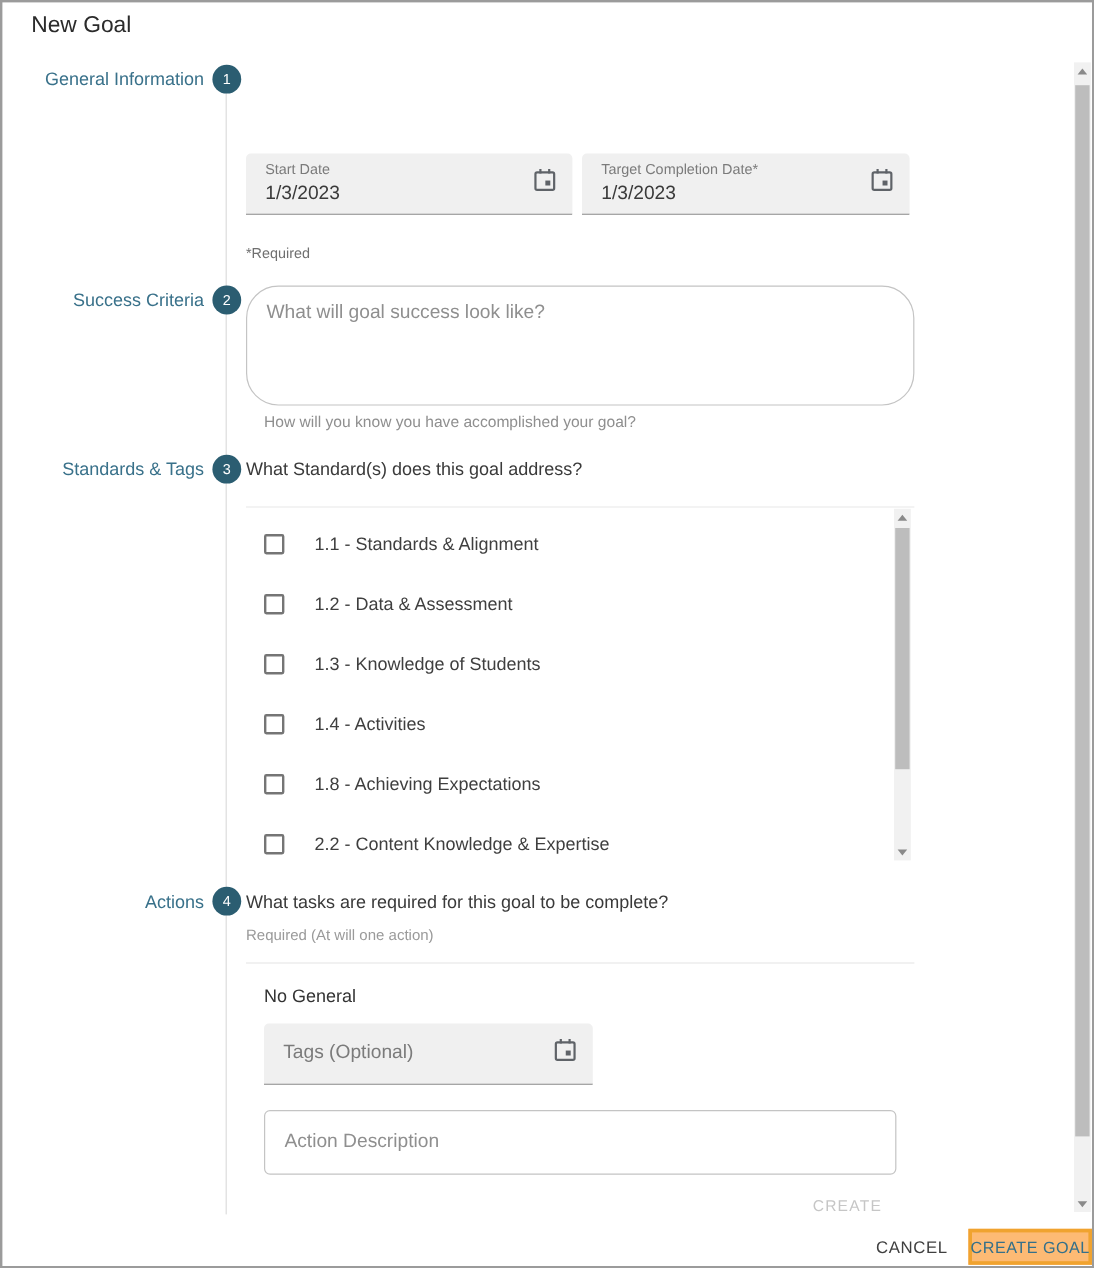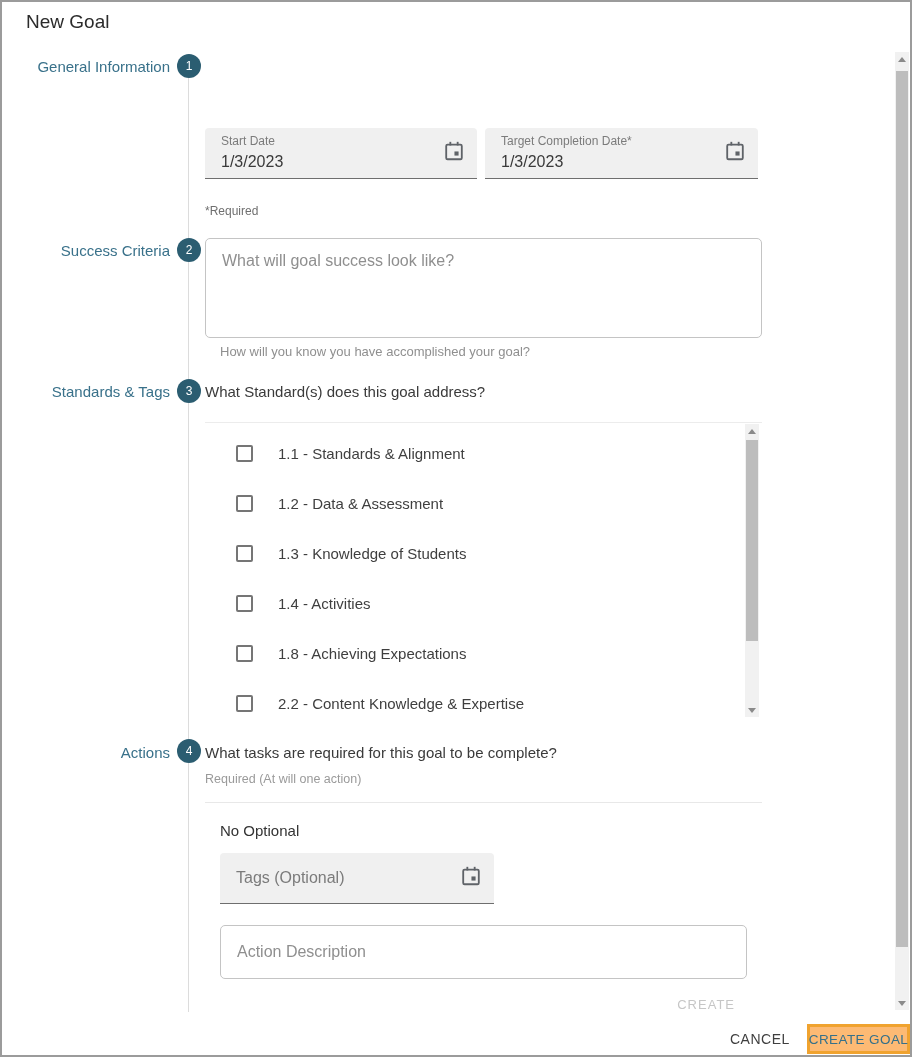--- a/index.html
+++ b/index.html
@@ -27,21 +27,21 @@
   .date-label { font-size:12px; color:#7b7b7b; }
   .date-value { font-size:16px; color:#3a3a3a; }
   .date-placeholder-only { font-size:16px; color:#7b7b7b; align-self:center; }
   .cal-icon { align-self:center; }
 
   .small-note { position:absolute; font-size:12px; color:#6f6f6f; }
   .helper { position:absolute; font-size:13px; color:#8f8f8f; }
   .question { position:absolute; font-size:15px; color:#3a3a3a; }
 
   .std-list { position:absolute; left:203px; top:420px; width:557px; height:295px; border-top:1px solid #ececec; background:#fff; }
-  .std-row { position:absolute; left:31px; display:flex; align-items:flex-start; gap:25px; cursor:pointer; }
+  .std-row { position:absolute; left:15px; display:flex; align-items:flex-start; gap:25px; cursor:pointer; }
   .checkbox { width:17px; height:17px; border:2px solid #757575; border-radius:2px; background:#fff; flex:none; }
   .std-label { font-size:15px; color:#3f3f3f; white-space:nowrap; }
 
   .scrollbar { position:absolute; width:14px; background:#f1f1f1; }
   .sb-arrow { position:absolute; left:0; width:14px; height:14px; display:flex; align-items:center; justify-content:center; }
   .tri-up { width:0; height:0; border-left:4px solid transparent; border-right:4px solid transparent; border-bottom:5px solid #8a8a8a; }
   .tri-down { width:0; height:0; border-left:4px solid transparent; border-right:4px solid transparent; border-top:5px solid #8a8a8a; }
   .sb-thumb { position:absolute; left:1px; width:12px; background:#bdbdbd; }
 
   .h-divider { position:absolute; height:1px; background:#e8e8e8; }
@@ -103,21 +103,21 @@
         <rect x="3.5" y="5" width="17" height="16" rx="1.5"></rect>
         <line x1="8" y1="2" x2="8" y2="6"></line>
           <line x1="16" y1="2" x2="16" y2="6"></line>
         <rect x="12.5" y="12.5" width="4.5" height="4.5" fill="#5f6368" stroke="none"></rect>
       </svg>
     </span>
   </div>
 
   <div class="small-note" style="left:203px; top:202px;">*Required</div>
 
-  <div class="text-box" style="left:203px; top:236px; width:557px; height:100px;">
+  <div class="text-box" style="left:203px; top:236px; width:557px; height:100px;border-radius:27px;">
     <textarea placeholder="What will goal success look like?" style=""></textarea>
   </div>
   <div class="helper" style="left:218px; top:342px;">How will you know you have accomplished your goal?</div>
 
   <div class="question" style="left:203px; top:381px;">What Standard(s) does this goal address?</div>
 
   <div class="std-list">
     <div class="std-row" style="top:22px">
       <span class="checkbox"></span>
       <span class="std-label">1.1 - Standards &amp; Alignment</span>
@@ -151,21 +151,21 @@
       <div class="sb-arrow" style="bottom:0;">
           <div class="tri-down"></div>
         </div>
     </div>
   </div>
 
   <div class="question" style="left:203px; top:742px;">What tasks are required for this goal to be complete?</div>
   <div class="helper" style="left:203px; top:770px; font-size:12.5px; color:#9a9a9a;">Required (At will one action)</div>
   <div class="h-divider" style="left:203px; top:800px; width:557px;"></div>
 
-  <div class="question" style="left:218px; top:820px; color:#333;">No Optional</div>
+  <div class="question" style="left:218px; top:820px; color:#333;">No General</div>
 
   <div class="date-field" style="left:218px; top:851px; width:274px;">
     <span class="date-placeholder-only">Tags (Optional)</span>
     <span class="cal-icon">
       <svg width="22" height="22" viewBox="0 0 24 24" fill="none" stroke="#5f6368" stroke-width="2">
         <rect x="3.5" y="5" width="17" height="16" rx="1.5"></rect>
         <line x1="8" y1="2" x2="8" y2="6"></line>
           <line x1="16" y1="2" x2="16" y2="6"></line>
         <rect x="12.5" y="12.5" width="4.5" height="4.5" fill="#5f6368" stroke="none"></rect>
       </svg>

